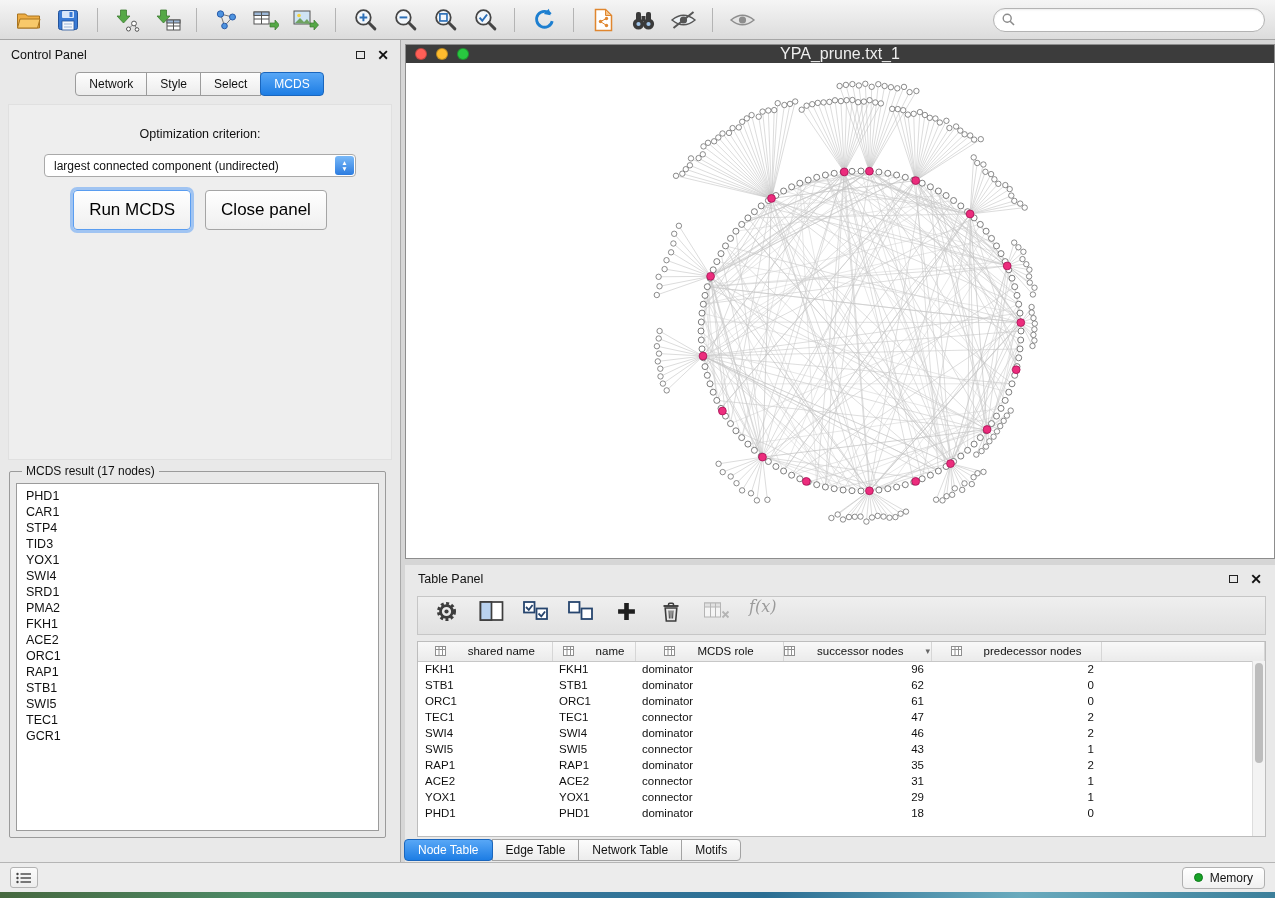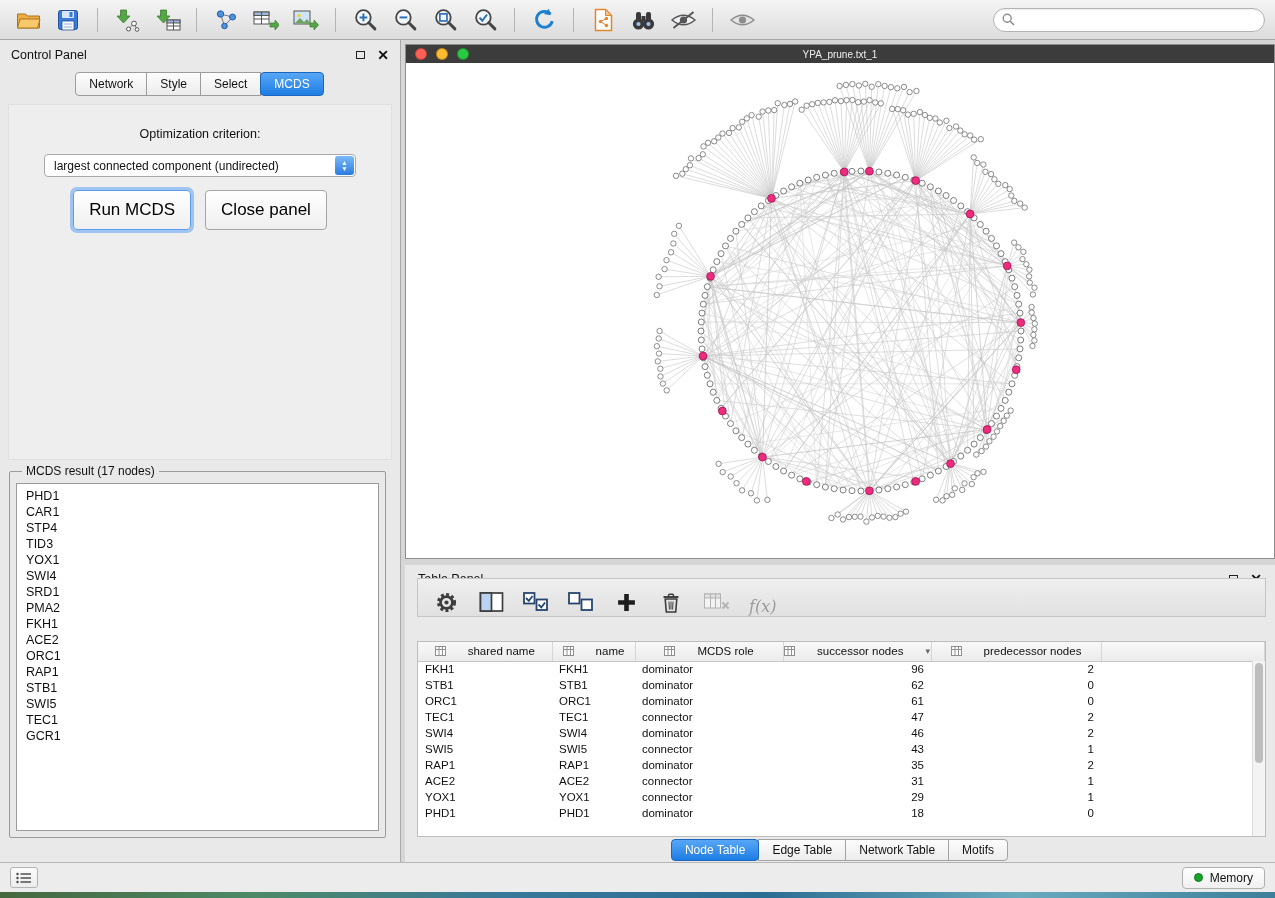--- a/index.html
+++ b/index.html
@@ -35,39 +35,39 @@
   .result legend{padding:0 4px;margin-left:6px;font-size:12px}
   .result-inner{width:100%;height:100%;background:#fff;border:1px solid #9b9b9b;padding:4px 9px;overflow:hidden}
   .result-inner .ritem{font-size:12.5px;line-height:16px;white-space:nowrap}
 
   
   .rightside{position:absolute;left:405px;top:40px;width:870px;height:822px;background:#d6d6d6}
   .netwin{position:absolute;left:0;top:4px;width:870px;height:515px;border:1px solid #8d8d8d;background:#fff}
   .titlebar{height:18px;background:#3c3c3c;display:flex;align-items:center;position:relative}
   .lights{position:absolute;left:9px;top:3px;display:flex;gap:9px}
   .light{width:12px;height:12px;border-radius:50%;border:0.5px solid rgba(0,0,0,.25)}
-  .nettitle{margin:0 auto;color:#eee;font-size:10px}
+  .nettitle{margin:0 auto;color:#eee;font-size:16px}
   .canvas{width:868px;height:495px;background:#fff;overflow:hidden}
 
   
   .tpanel{position:absolute;left:0;top:525px;width:870px;height:297px;background:#e9e9e9}
   .tp-head{height:28px;display:flex;align-items:center;padding:0 13px;font-size:12.5px}
-  .tp-toolbar{position:absolute;left:12px;right:9px;top:13px;height:39px;background:linear-gradient(#efefef,#e1e1e1);border:1px solid #c6c6c6;display:flex;align-items:flex-end;gap:19px;padding:0 15px}
+  .tp-toolbar{position:absolute;left:12px;right:9px;top:31px;height:39px;background:linear-gradient(#efefef,#e1e1e1);border:1px solid #c6c6c6;display:flex;align-items:flex-start;gap:19px;padding:0 15px}
   .ttbtn{display:flex;align-items:center;justify-content:center;min-width:26px;height:28px;cursor:default}
   .fx{font-family:"DejaVu Serif",serif;font-style:italic;color:#9a9a9a;font-size:16px}
   .tblbox{position:absolute;left:12px;right:9px;top:76px;height:196px;background:#fff;border:1px solid #bdbdbd;overflow:hidden}
   table.grid{border-collapse:collapse;width:100%;table-layout:fixed;font-size:11.5px}
   table.grid th{background:linear-gradient(#f8f8f8,#ebebeb);border-right:1px solid #d6d6d6;border-bottom:1px solid #c7c7c7;font-weight:normal;height:19px;padding:0 3px;white-space:nowrap;overflow:hidden}
   .hwrap{display:flex;align-items:center;justify-content:center;gap:22px}
   .sortchev{color:#666;font-size:9px}
   table.grid td{height:16px;padding:0 7px;white-space:nowrap;overflow:hidden}
   td.num{text-align:right;padding-right:16px}
   .vsb{position:absolute;right:0;top:19px;bottom:0;width:13px;background:#f3f3f3;border-left:1px solid #ddd}
   .vsb .thumb{position:absolute;left:2px;right:2px;top:2px;height:100px;background:#bdbdbd;border-radius:6px}
-  .bottom-tabs{position:absolute;left:0;right:0;top:274px;display:flex;justify-content:center}
+  .bottom-tabs{position:absolute;left:0;right:0;top:274px;display:flex;justify-content:flex-start}
   .btab{padding:3px 13px;border:1px solid #a3a3a3;background:linear-gradient(#fcfcfc,#ececec);font-size:12px;margin-left:-1px}
   .btab:first-child{border-radius:4px 0 0 4px}
   .btab:last-child{border-radius:0 4px 4px 0}
   .btab.active{background:linear-gradient(#58a7f6,#1d7de4);color:#fff;border-color:#1a66bd;border-radius:4px;z-index:2;position:relative}
 
   
   .statusbar{position:absolute;left:0;top:862px;width:1275px;height:30px;background:#ececec;border-top:1px solid #b5b5b5;display:flex;align-items:center;padding:0 10px}
   .listbtn{width:28px;height:21px;border:1px solid #b3b3b3;border-radius:3px;background:linear-gradient(#fbfbfb,#ededed);display:flex;align-items:center;justify-content:center}
   .membtn{margin-left:auto;display:flex;align-items:center;gap:7px;background:linear-gradient(#ffffff,#f0f0f0);border:1px solid #b0b0b0;border-radius:4px;padding:3px 11px;font-size:12px}
   .memdot{width:9px;height:9px;border-radius:50%;background:#18a227;border:1px solid #0d7a1a}

